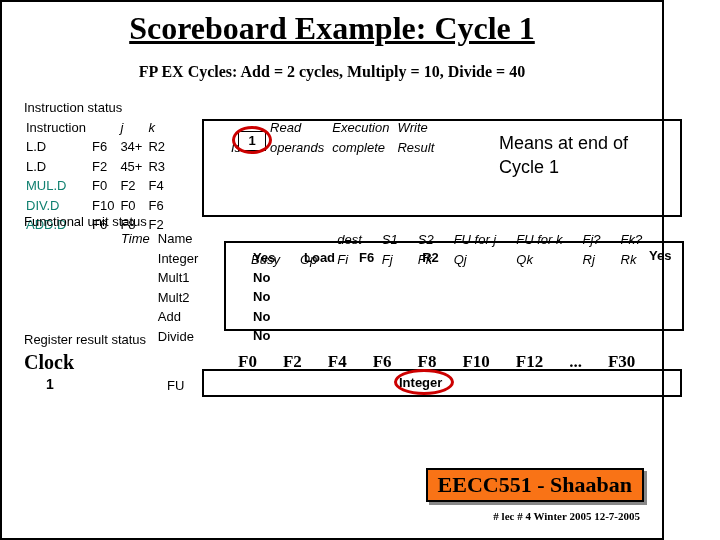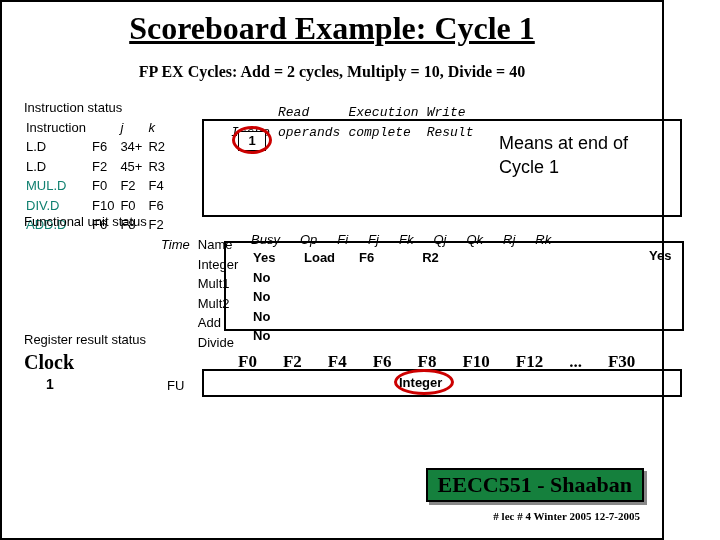--- a/index.html
+++ b/index.html
@@ -41,22 +41,21 @@
     position: absolute;
     left: 0;
     top: 0;
   }
   .instr-block td { padding: 0 4px 0 0; white-space: nowrap; margin-left: 8px; }
   .u { }
   .teal { color: #108070; }
   .issue-col {
     position: absolute;
     left: 205px;
-    top: 3px;
-    font-family: Liberation Mono, monospace;
+    top: 18px;
   }
   .issue-col td { padding: 0 6px 0 0; text-align: left; font-style: italic; white-space: nowrap; }
   .badge-1 {
     position: absolute;
     left: 214px;
     top: 32px;
     width: 28px;
     height: 20px;
     border: 1px solid #000;
     background: #fff;
@@ -80,22 +79,21 @@
   }
   .fu-hdr {
     position: absolute;
     left: 225px;
     top: 130px;
   }
   .fu-hdr td { padding: 0 18px 0 0; font-style: italic; white-space: nowrap; }
   .fu-names {
     position: absolute;
     left: 95px;
-    top: 135px;
-    margin-left: 40px;
+    top: 129px;
   }
   .fu-names td { padding: 0 6px 0 0; }
   .fu-busy {
     position: absolute;
     left: 227px;
     top: 148px;
   }
   .fu-busy td { padding: 0 10px 0 0; font-weight: bold; }
   .fu-int-row {
     position: absolute;
@@ -192,21 +190,21 @@
     width: 60px;
     height: 26px;
     border: 3px solid #c00;
     border-radius: 50% / 50%;
   }
   .footer-box {
     position: absolute;
     right: 18px;
     bottom: 36px;
     border: 2px solid #000;
-    background: #15803d;
+    background: #f97316;
     padding: 2px 10px;
     font-family: "Times New Roman", serif;
     font-size: 22px;
     font-weight: bold;
     box-shadow: 3px 3px 0 #888;
   }
   .footer-sub {
     position: absolute;
     right: 22px;
     bottom: 16px;
@@ -324,20 +322,31 @@
               <td></td>
               <td>Divide</td>
             </tr>
       </tbody>
         </table>
     </div>
 
     <div class="fu-hdr">
       <table>
         <tbody>
+            <tr>
+          <td></td>
+              <td></td>
+          <td>dest</td>
+          <td>S1</td>
+          <td>S2</td>
+          <td>FU for j</td>
+          <td>FU for k</td>
+          <td>Fj?</td>
+          <td>Fk?</td>
+        </tr>
         <tr>
           <td>Busy</td>
           <td>Op</td>
           <td>Fi</td>
           <td>Fj</td>
           <td>Fk</td>
           <td>Qj</td>
           <td>Qk</td>
           <td>Rj</td>
           <td>Rk</td>

